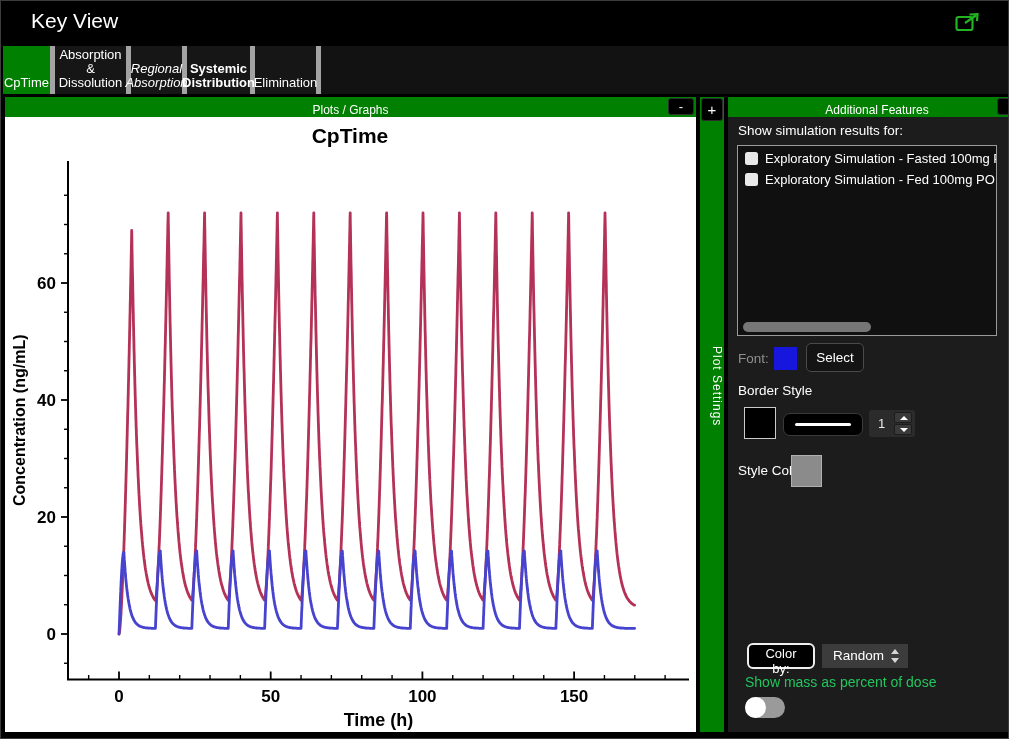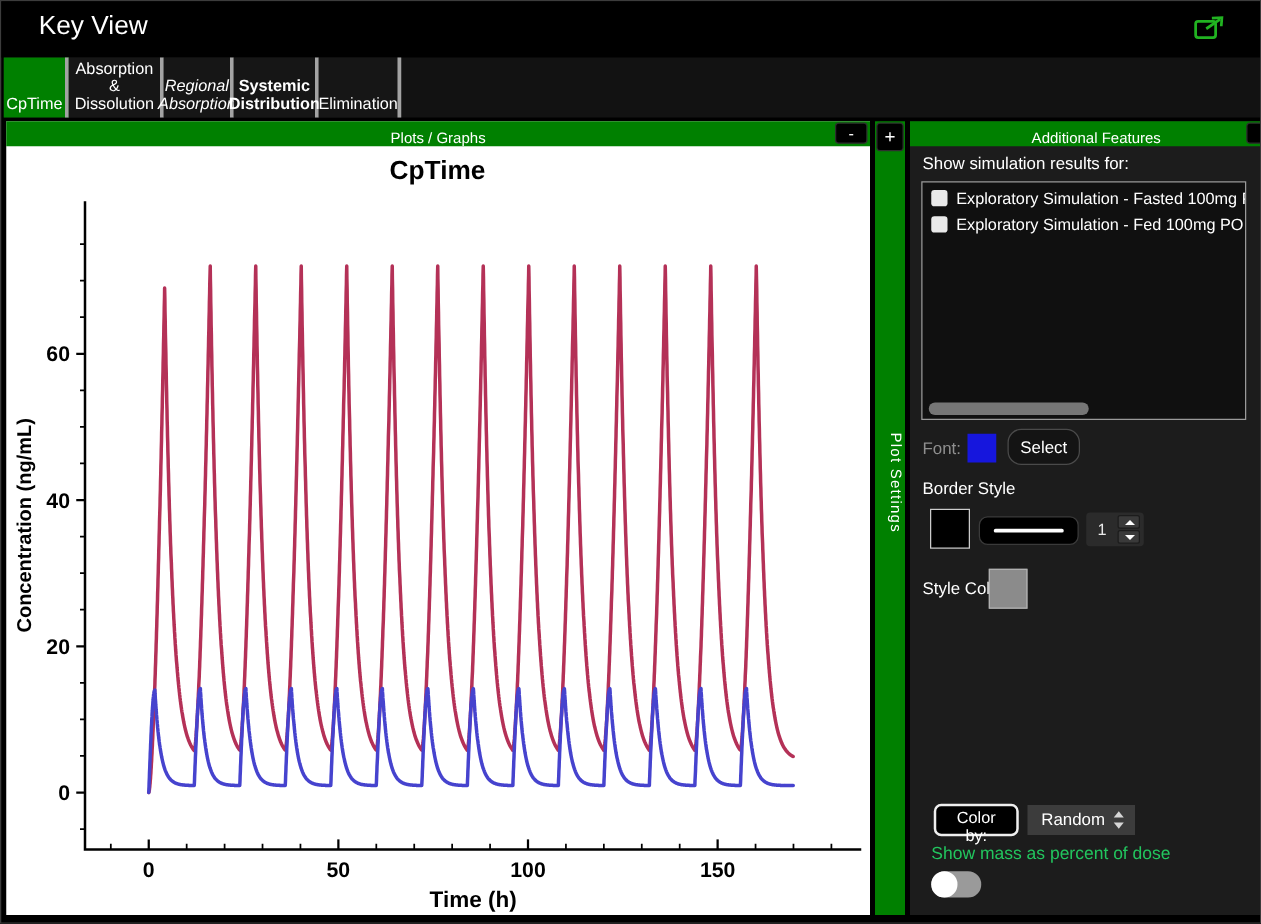--- a/index.html
+++ b/index.html
@@ -8,21 +8,21 @@
     background:#000;border:1px solid #3c3c3c;overflow:hidden;
     font-family:"Liberation Sans",sans-serif;color:#fff;
   }
   
   .titlebar{position:absolute;left:0;top:0;width:100%;height:45px;background:#000;}
   .titlebar .title{position:absolute;left:30px;top:8px;font-size:21px;color:#fff;}
   .export-icon{position:absolute;right:27px;top:11px;width:26px;height:20px;}
   
   .tabbar{position:absolute;left:2px;top:45px;width:1005px;height:48px;background:#121212;display:flex;}
   .tab{
-    box-sizing:border-box;height:48px;background:#161616;border-right:3px solid #a3a3a3;
+    box-sizing:border-box;height:48px;background:#161616;border-right:5px solid #a3a3a3;
     display:flex;align-items:flex-end;justify-content:center;text-align:center;
     font-size:13px;line-height:14px;color:#fff;padding:0 3px 4px 3px;cursor:default;
   }
   .tab.selected{background:#008000;}
   
   .left-panel{position:absolute;left:4px;top:96px;width:691px;height:635px;background:#fff;}
   .panel-header{
     position:absolute;left:0;top:0;width:100%;height:20px;background:#008000;
     display:flex;align-items:flex-end;justify-content:center;font-size:12px;color:#fff;
   }
@@ -50,21 +50,21 @@
   }
   .sim-row{display:flex;align-items:center;height:17px;margin-top:4px;cursor:pointer;}
   .sim-check{width:13px;height:13px;margin-left:7px;background:#e9e9e9;border-radius:2.5px;flex:0 0 auto;}
   .sim-text{margin-left:7px;font-size:13px;color:#fff;white-space:nowrap;}
   .hscroll{position:absolute;left:3px;right:3px;bottom:3px;height:10px;}
   .hscroll .thumb{position:absolute;left:2px;top:0;width:128px;height:10px;background:#767676;border-radius:5px;}
   .font-label{position:absolute;left:10px;top:254px;font-size:13.5px;color:#8f8f8f;}
   .font-swatch{position:absolute;left:46px;top:250px;width:23px;height:23px;cursor:pointer;}
   .select-btn{
     position:absolute;left:78px;top:246px;width:58px;height:29px;background:#141414;color:#fff;
-    border:1px solid #4a4a4a;border-radius:11px;font-size:13.5px;font-family:"Liberation Sans",sans-serif;cursor:pointer;
+    border:1px solid #4a4a4a;border-radius:5px;font-size:13.5px;font-family:"Liberation Sans",sans-serif;cursor:pointer;
   }
   .border-label{position:absolute;left:10px;top:286px;font-size:13.5px;color:#fff;}
   .border-swatch{position:absolute;left:16px;top:310px;width:32px;height:32px;border:1px solid #cccccc;box-sizing:border-box;cursor:pointer;}
   .line-style-btn{
     position:absolute;left:55px;top:316px;width:80px;height:23px;background:#000;border:1px solid #3a3a3a;
     border-radius:7px;box-sizing:border-box;cursor:pointer;
   }
   .line-style-btn .line{position:absolute;left:11px;top:9px;width:56px;height:3px;background:#fff;border-radius:2px;}
   .spinner{position:absolute;left:141px;top:313px;width:46px;height:27px;background:#2b2b2b;border-radius:3px;}
   .spinner .val{position:absolute;left:9px;top:6px;font-size:13px;color:#eaeaea;}

